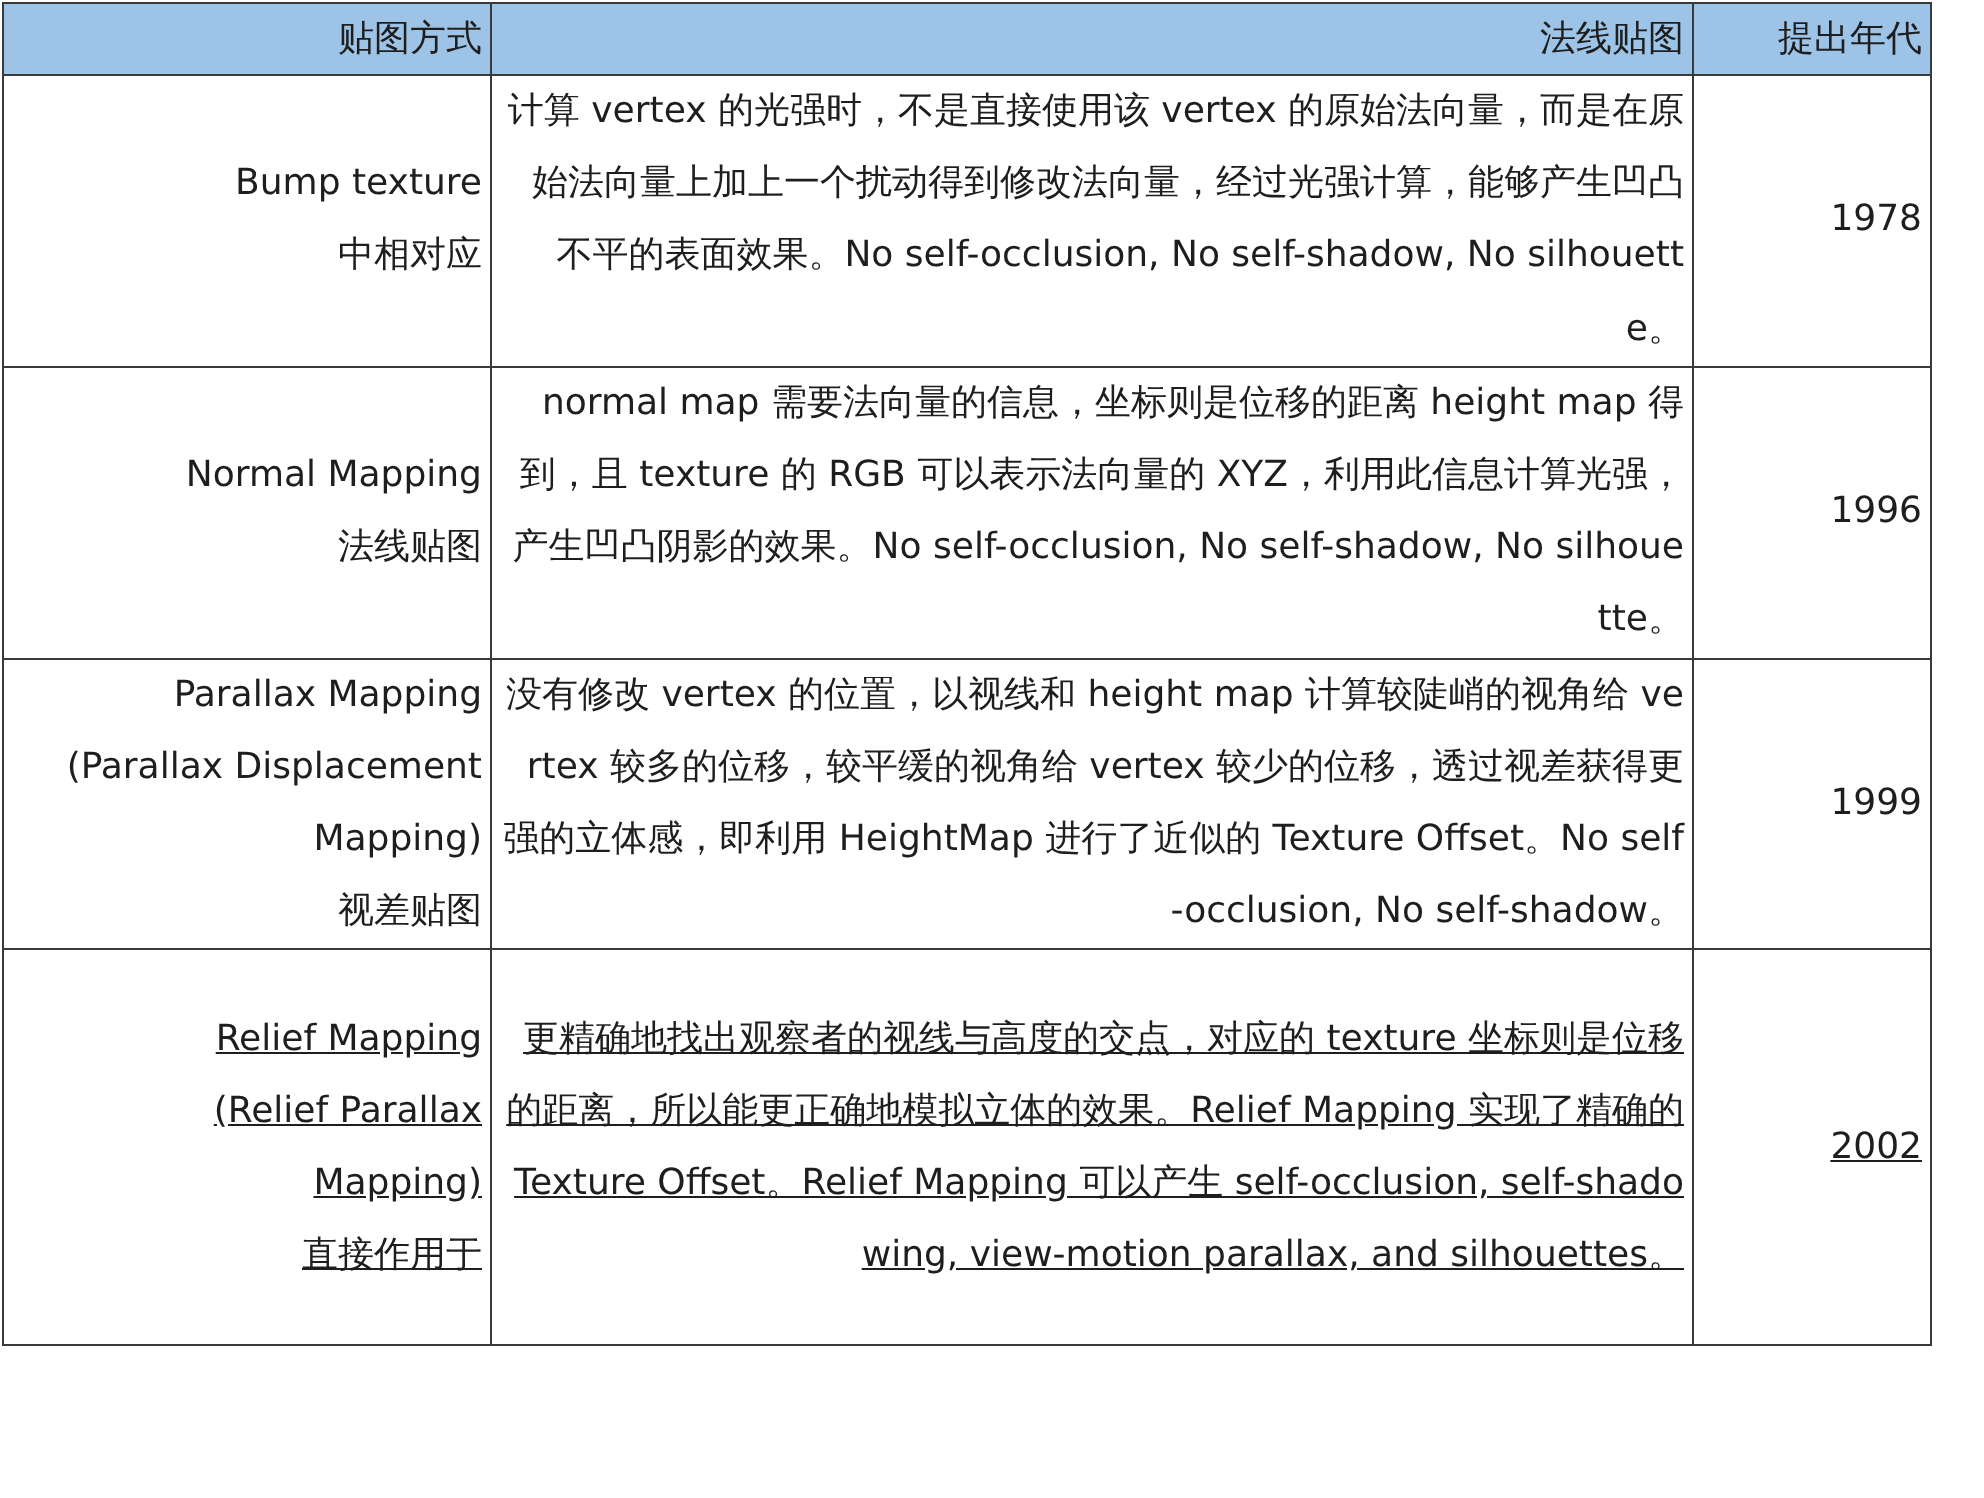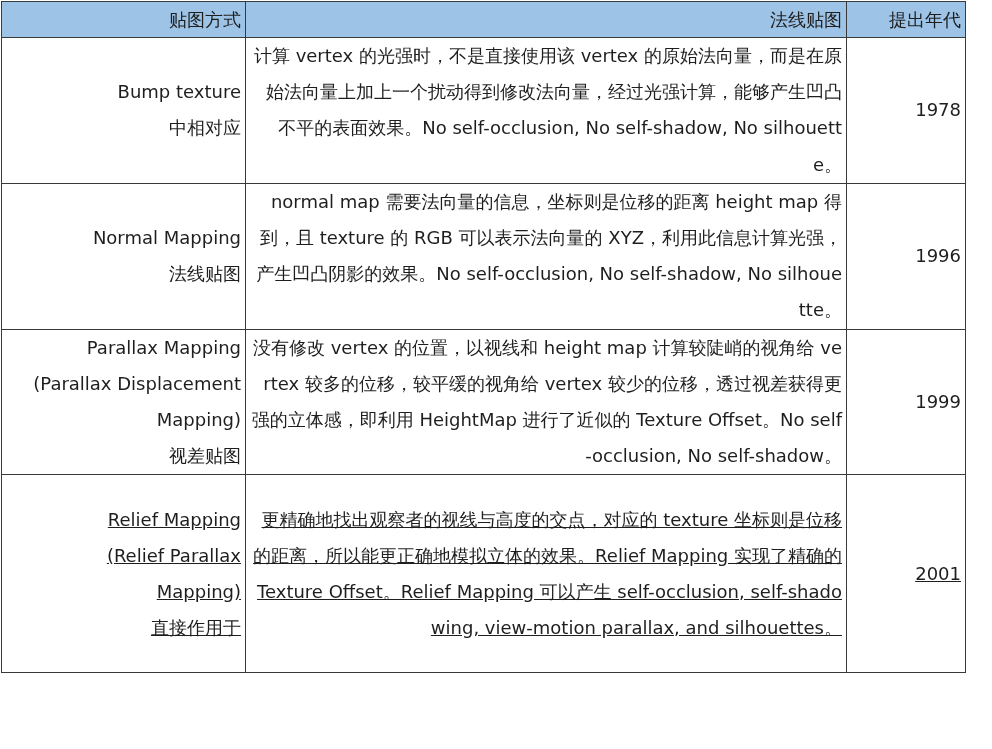--- a/index.html
+++ b/index.html
@@ -83,16 +83,16 @@
       <td>1999</td>
     </tr>
     <tr class="r5">
       <td>
         <span class="name-line">Relief Mapping</span>
         <span class="name-line">(Relief Parallax</span>
         <span class="name-line">Mapping)</span>
         <span class="name-line">直接作用于</span>
       </td>
       <td class="desc">更精确地找出观察者的视线与高度的交点，对应的 texture 坐标则是位移的距离，所以能更正确地模拟立体的效果。Relief Mapping 实现了精确的 Texture Offset。Relief Mapping 可以产生 self-occlusion, self-shadowing, view-motion parallax, and silhouettes。</td>
-      <td>2001</td>
+      <td>2002</td>
     </tr>
   </tbody>
 </table>
 
 </body></html>

